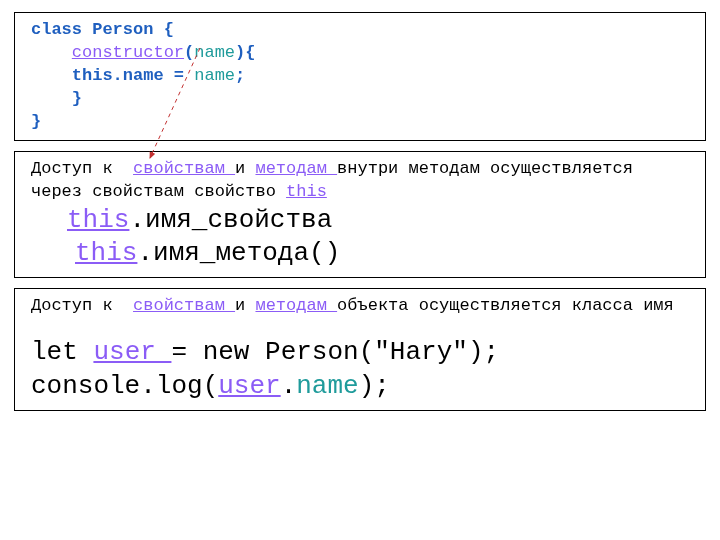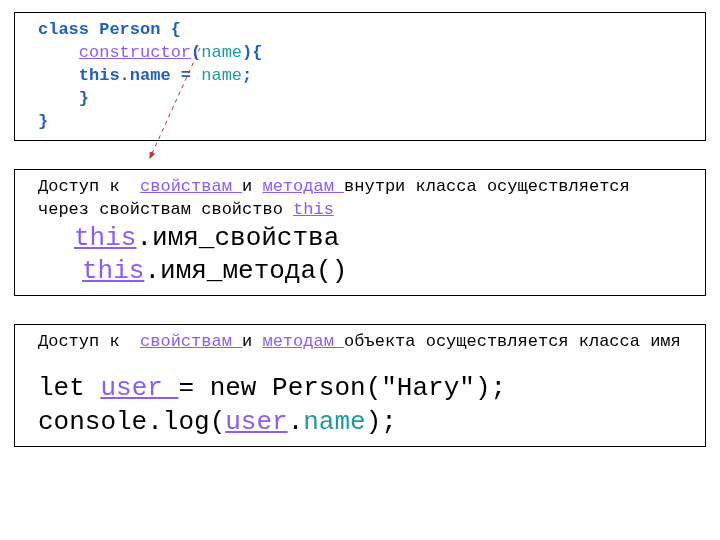--- a/index.html
+++ b/index.html
@@ -10,22 +10,22 @@
     box-sizing: border-box;
     background: #ffffff;
     font-family: "Courier New", Courier, monospace;
     font-size: 17px;
     line-height: 1.35;
     color: #000;
     position: relative;
   }
   .box {
     border: 1px solid #000;
-    padding: 6px 23px;
-    margin-bottom: 28px;
+    padding: 6px 16px;
+    margin-bottom: 10px;
     background: #fff;
     position: relative;
   }
   .tok { white-space: pre; }
   .kw-blue { color: #1f5fbf; font-weight: bold; }
   .kw-red  { color: #8b5cf6; text-decoration: underline; }
   .kw-cyan { color: #1f9b9b; }
   .big {
     font-size: 26px;
     line-height: 1.3;
@@ -44,21 +44,21 @@
 
 <div class="box">
   <div class="tok"><span class="kw-blue">class </span><span class="kw-blue">Person {</span></div>
   <div class="tok"><span class="kw-blue">    </span><span class="kw-red">constructor</span><span class="kw-blue">(</span><span class="kw-cyan">name</span><span class="kw-blue">){</span></div>
   <div class="tok"><span class="kw-blue">    this.name </span><span class="kw-blue">= </span><span class="kw-cyan">name</span><span class="kw-blue">;</span></div>
   <div class="tok kw-blue">    }</div>
   <div class="tok kw-blue">}</div>
 </div>
 
 <div class="box">
-  <div class="tok"><span>Доступ к  </span><span class="kw-red">свойствам </span><span>и </span><span class="kw-red">методам </span><span>внутри класса осуществляется</span></div>
+  <div class="tok"><span>Доступ к  </span><span class="kw-red">свойствам </span><span>и </span><span class="kw-red">методам </span><span>внутри методам осуществляется</span></div>
   <div class="tok"><span>через свойствам свойство </span><span class="kw-red">this</span></div>
   <div class="tok big indent"><span class="kw-red">this</span><span>.имя_свойства</span></div>
   <div class="tok big indent2"><span class="kw-red">this</span><span>.имя_метода()</span></div>
 </div>
 
 <div class="box">
   <div class="tok"><span>Доступ к  </span><span class="kw-red">свойствам </span><span>и </span><span class="kw-red">методам </span><span>объекта осуществляется класса имя</span></div>
   <div class="tok" style="height:18px"></div>
   <div class="tok big"><span>let </span><span class="kw-red">user </span><span>= new Person("Hary");</span></div>
   <div class="tok big"><span>console.log(</span><span class="kw-red">user</span><span>.</span><span class="kw-cyan">name</span><span>);</span></div>

